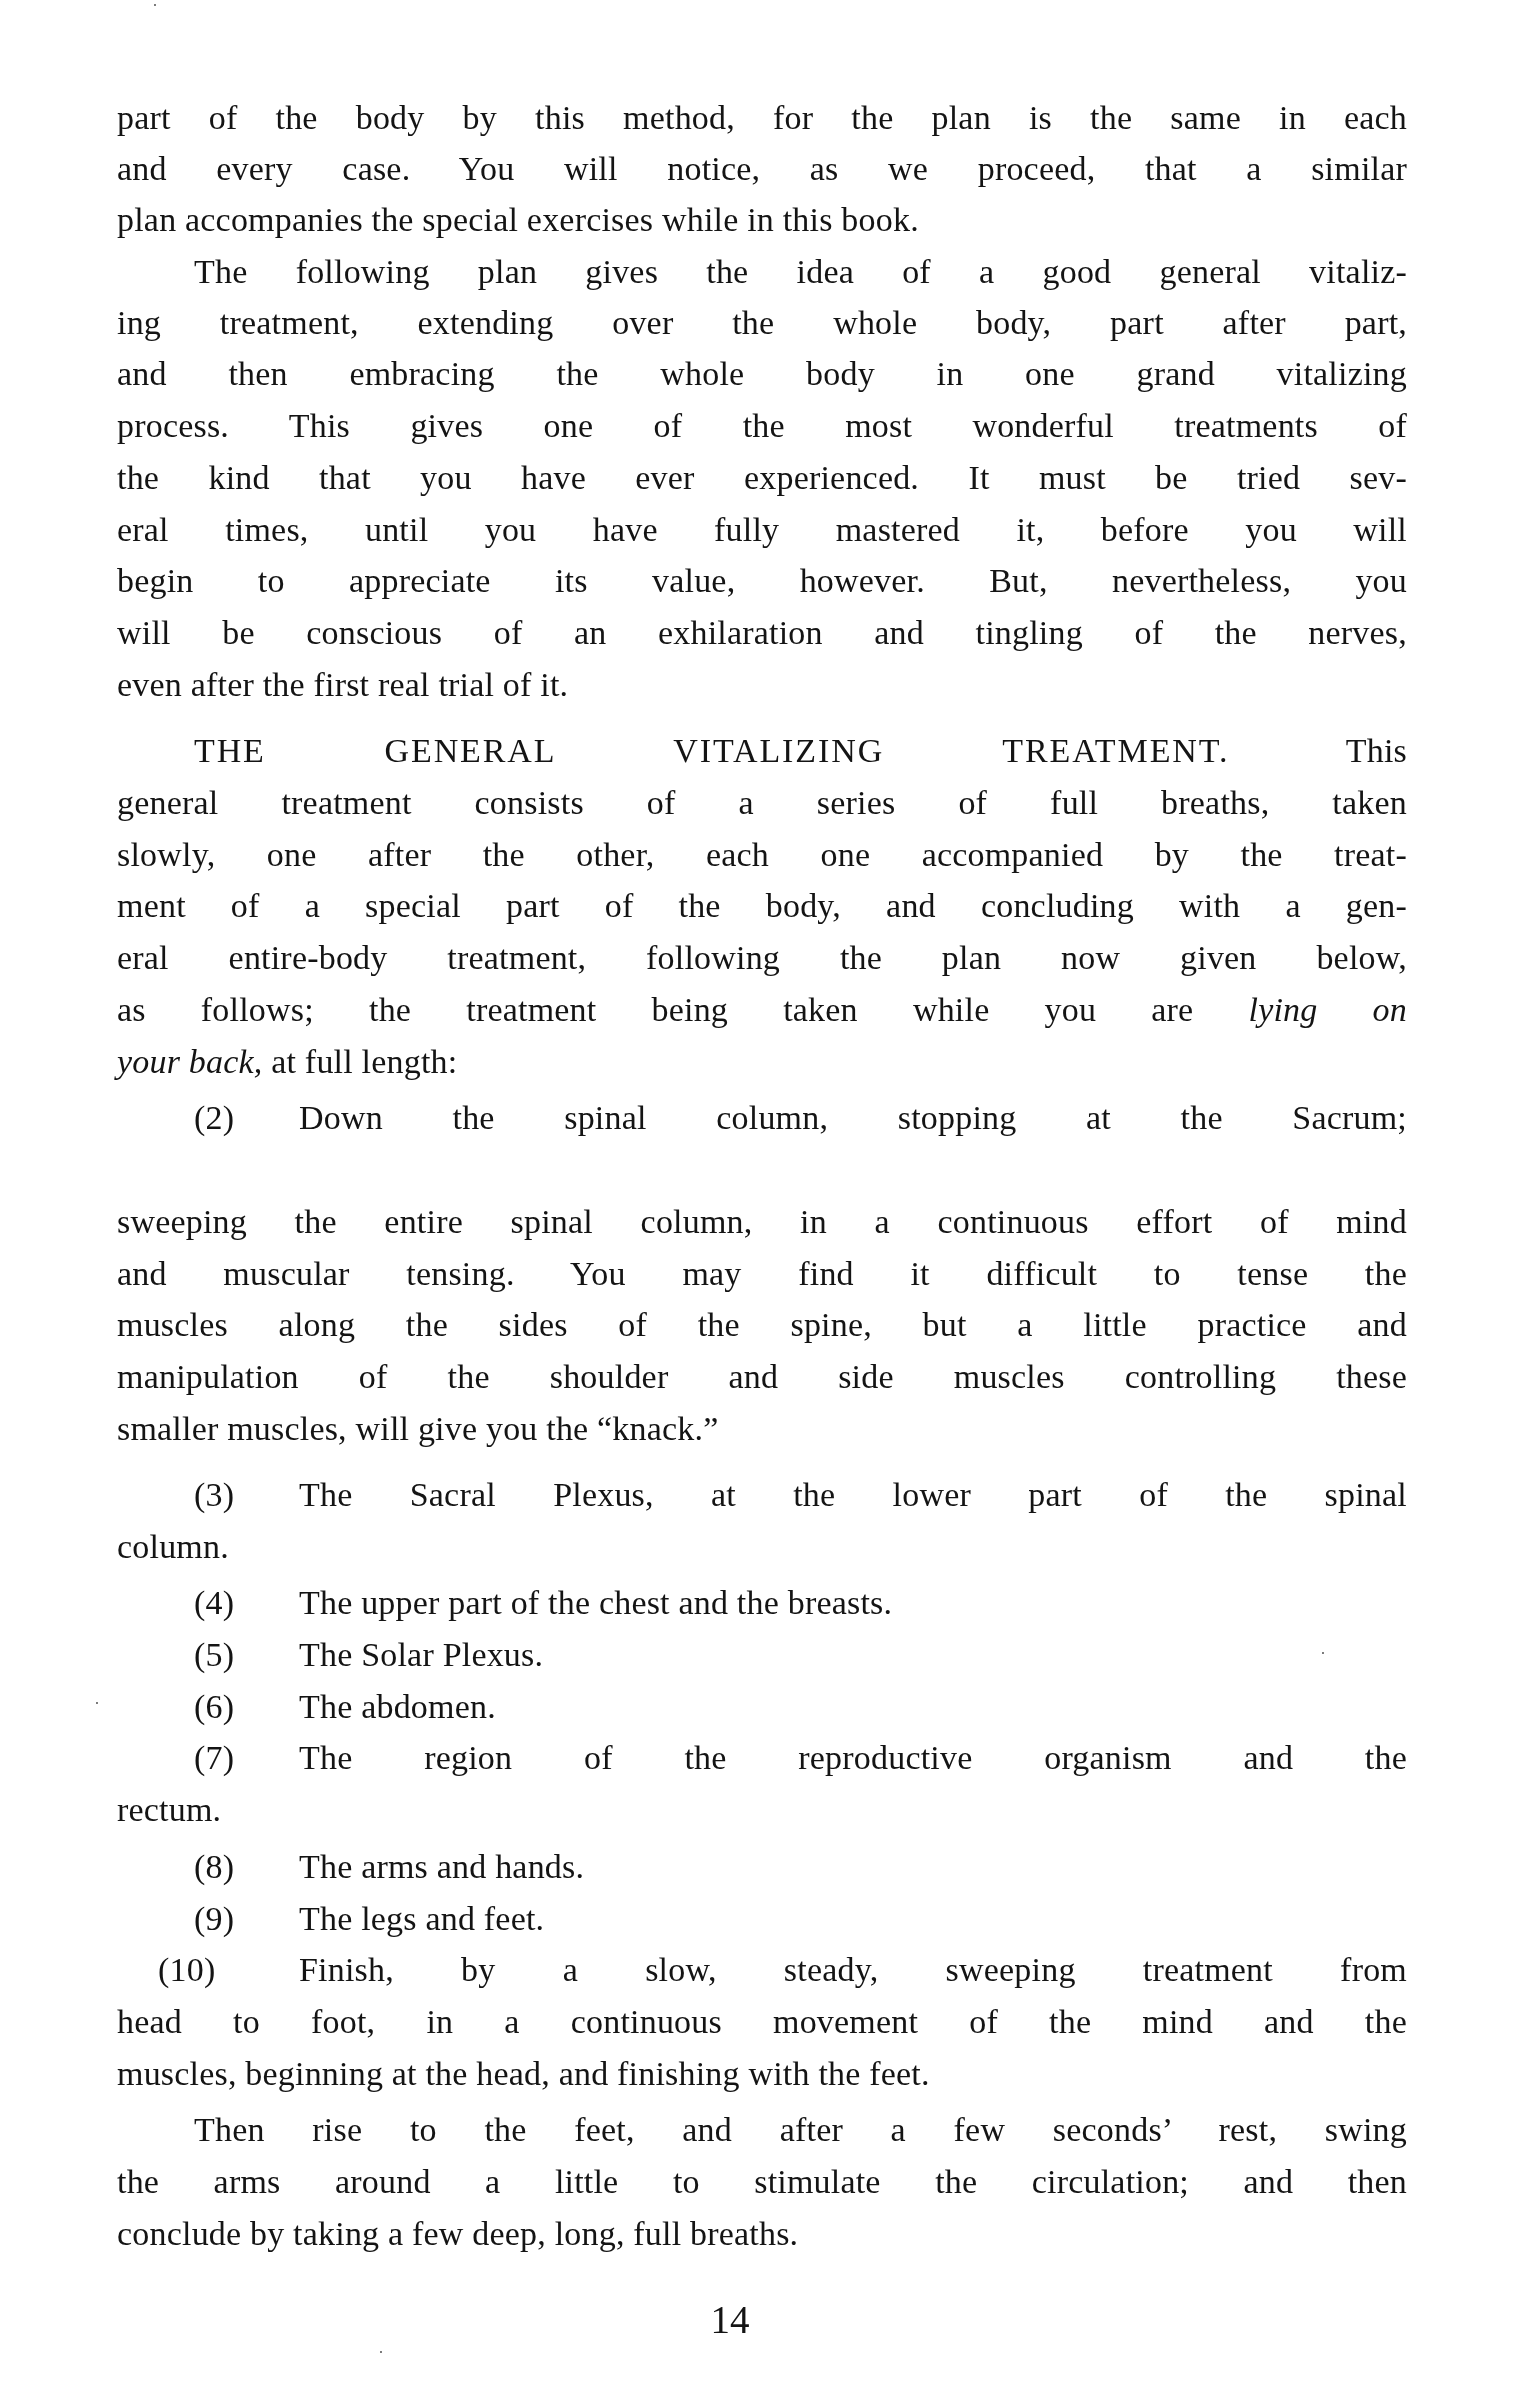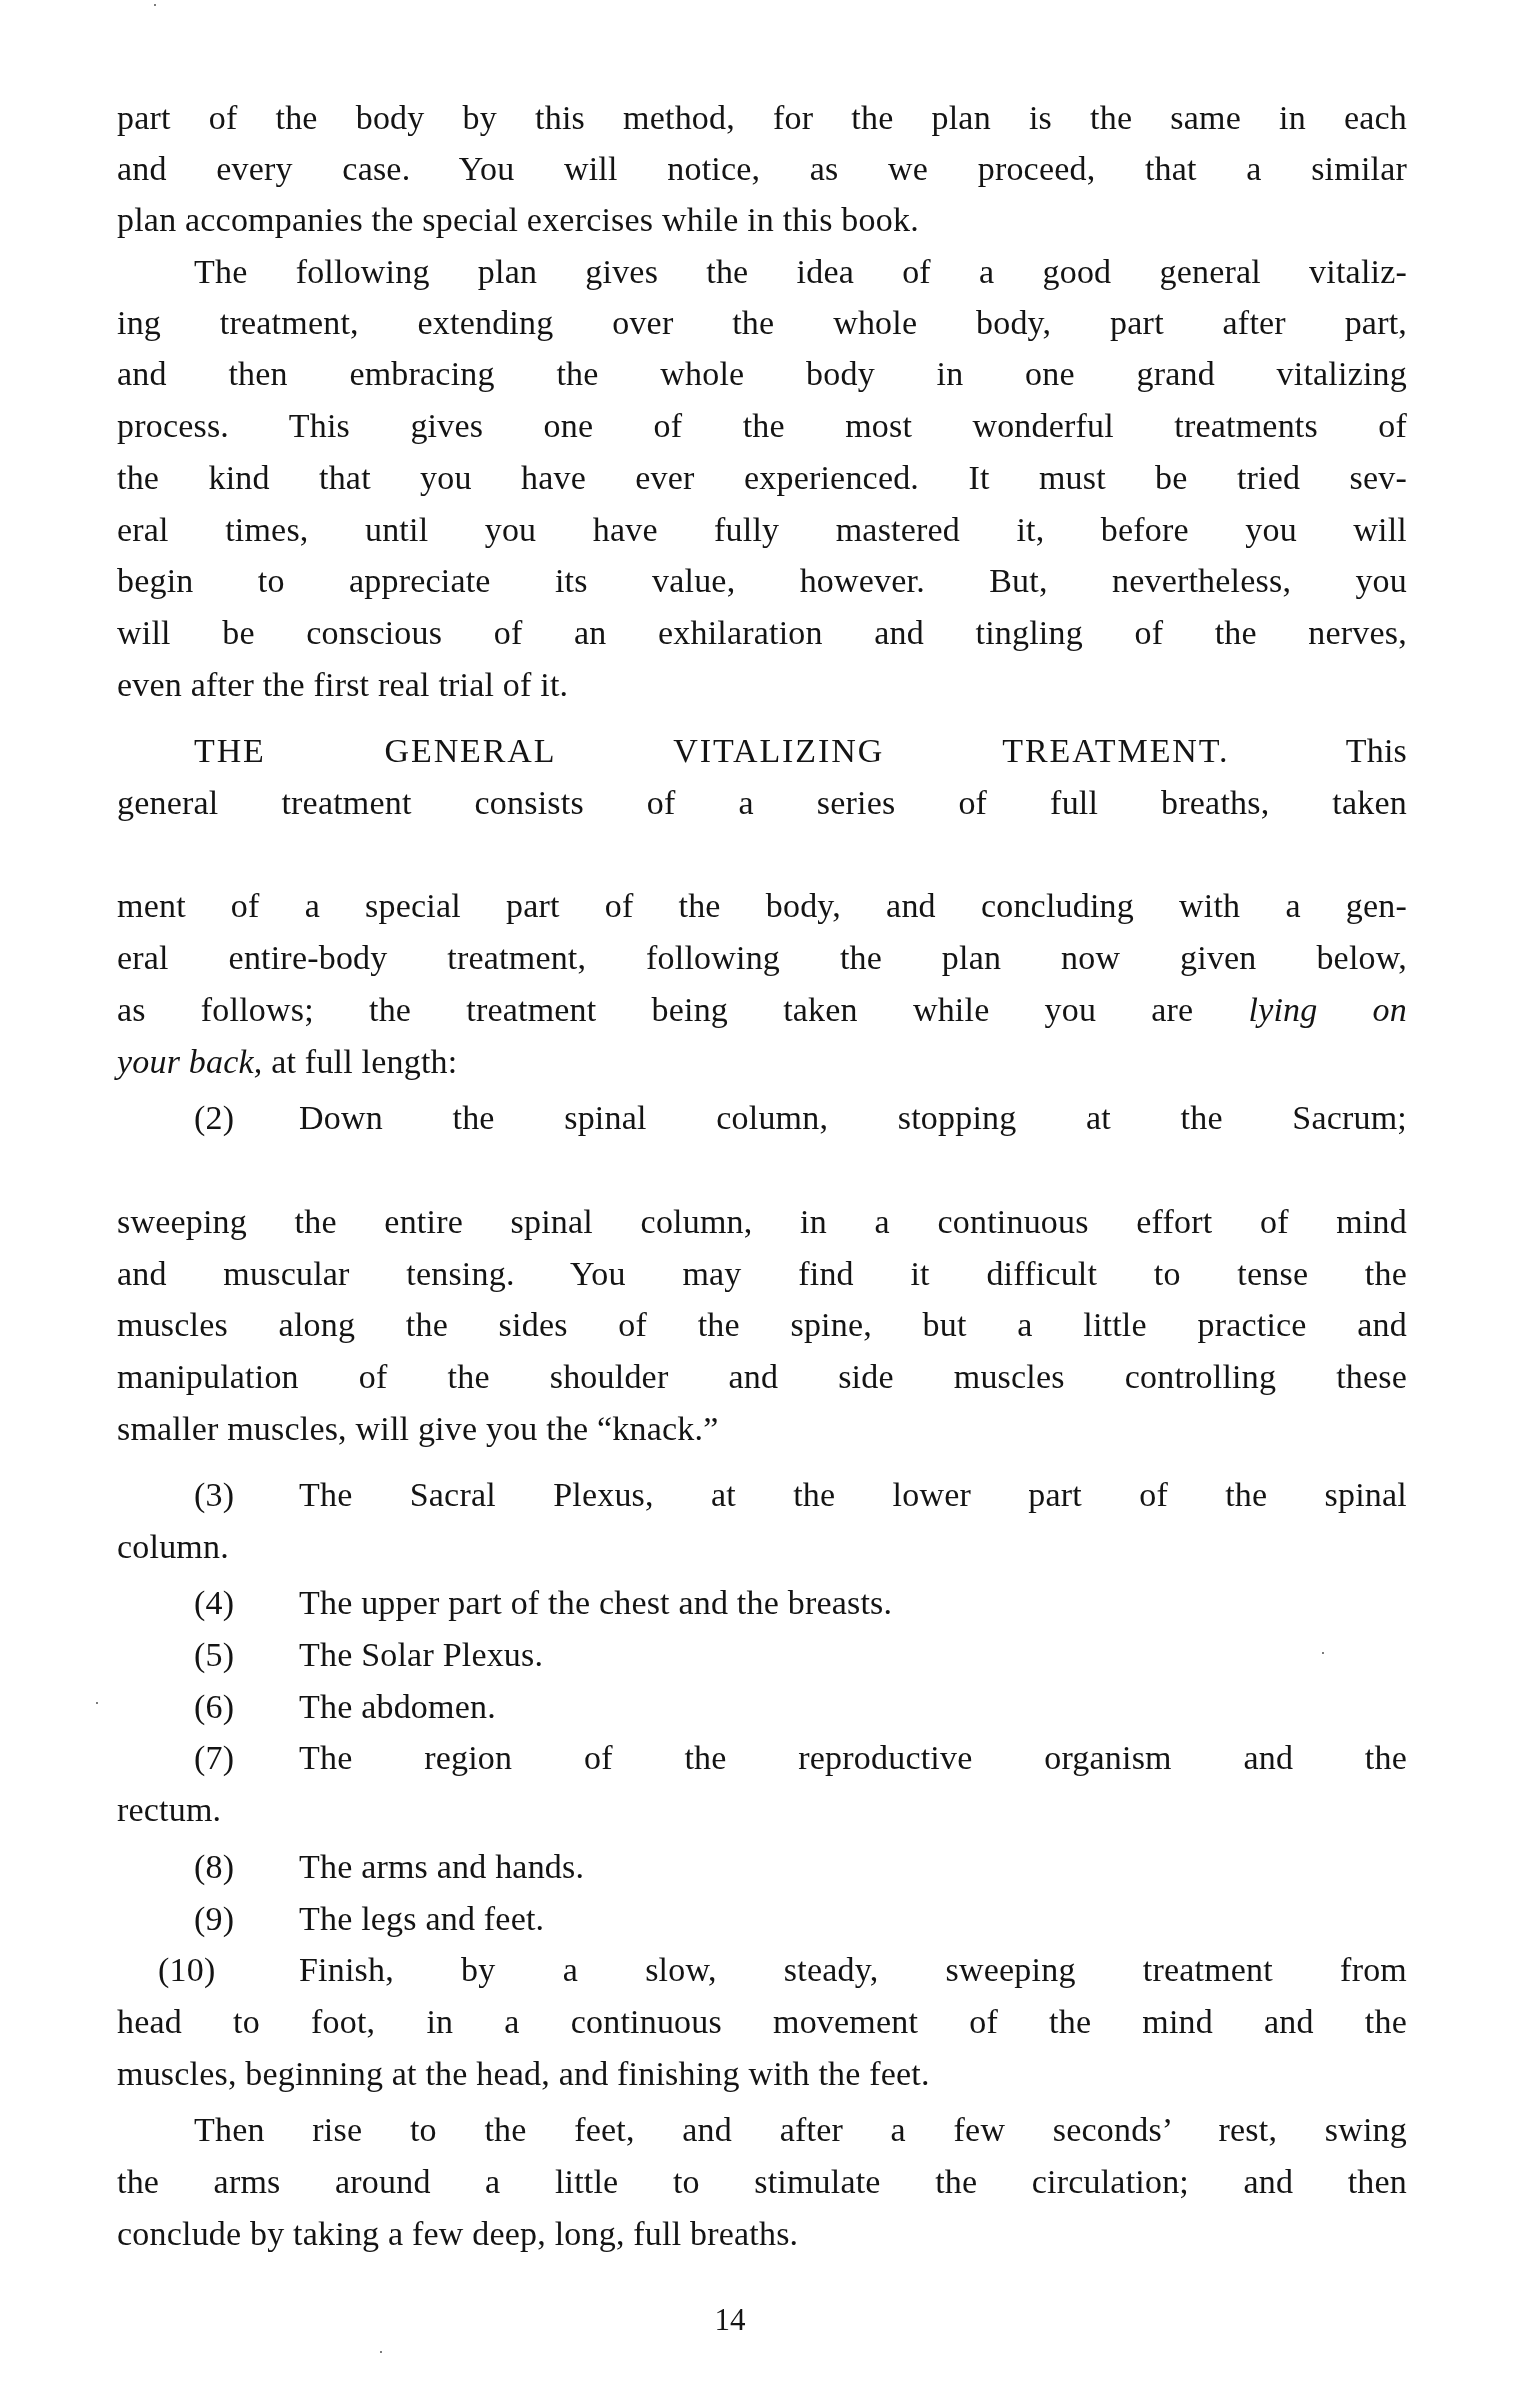--- a/index.html
+++ b/index.html
@@ -18,21 +18,21 @@
   .line.last { text-align-last: left; }
   .line.indent { left: 194px; width: 1213px; }
   .line.item { left: 194px; width: 1213px; }
   .line.item10 { left: 158px; width: 1249px; }
   .num { display: inline-block; width: 105px; text-align: left; text-align-last: left; }
   .num10 { display: inline-block; width: 141px; text-align: left; text-align-last: left; }
   .smallcaps { letter-spacing: 1.9px; }
   em { font-style: italic; }
   .page-number {
     position: absolute; left: 0; width: 1460px; top: 2296px;
-    text-align: center; font-size: 31px; line-height: 47px;
+    text-align: center; font-size: 39px; line-height: 47px;
   }
   .speck { position: absolute; width: 1.9px; height: 1.9px; background: #555; border-radius: 0.9px; }
 </style>
 </head>
 <body>
 
 <div class="page">
 
   <div class="line" style="top:94px">part of the body by this method, for the plan is the same in each</div>
   <div class="line" style="top:145px">and every case.  You will notice, as we proceed, that a similar</div>
@@ -46,20 +46,21 @@
   <div class="line" style="top:506px">eral times, until you have fully mastered it, before you will</div>
   <div class="line" style="top:557px">begin to appreciate its value, however.  But, nevertheless, you</div>
   <div class="line" style="top:609px">will be conscious of an exhilaration and tingling of the nerves,</div>
   <div class="line last" style="top:661px">even after the first real trial of it.</div>
 
   <div class="line indent" style="top:727px">
     <span class="smallcaps">THE GENERAL VITALIZING TREATMENT.</span>
     <span>This</span>
   </div>
   <div class="line" style="top:779px">general treatment consists of a series of full breaths, taken</div>
+  <div class="line" style="top:831px">slowly, one after the other, each one accompanied by the treat-</div>
   <div class="line" style="top:882px">ment of a special part of the body, and concluding with a gen-</div>
   <div class="line" style="top:934px">eral entire-body treatment, following the plan now given below,</div>
   <div class="line" style="top:986px">
     <span>as follows; the treatment being taken while you are</span>
     <em>lying on</em>
   </div>
   <div class="line last" style="top:1038px">
     <em>your back,</em>
     <span>at full length:</span>
   </div>

